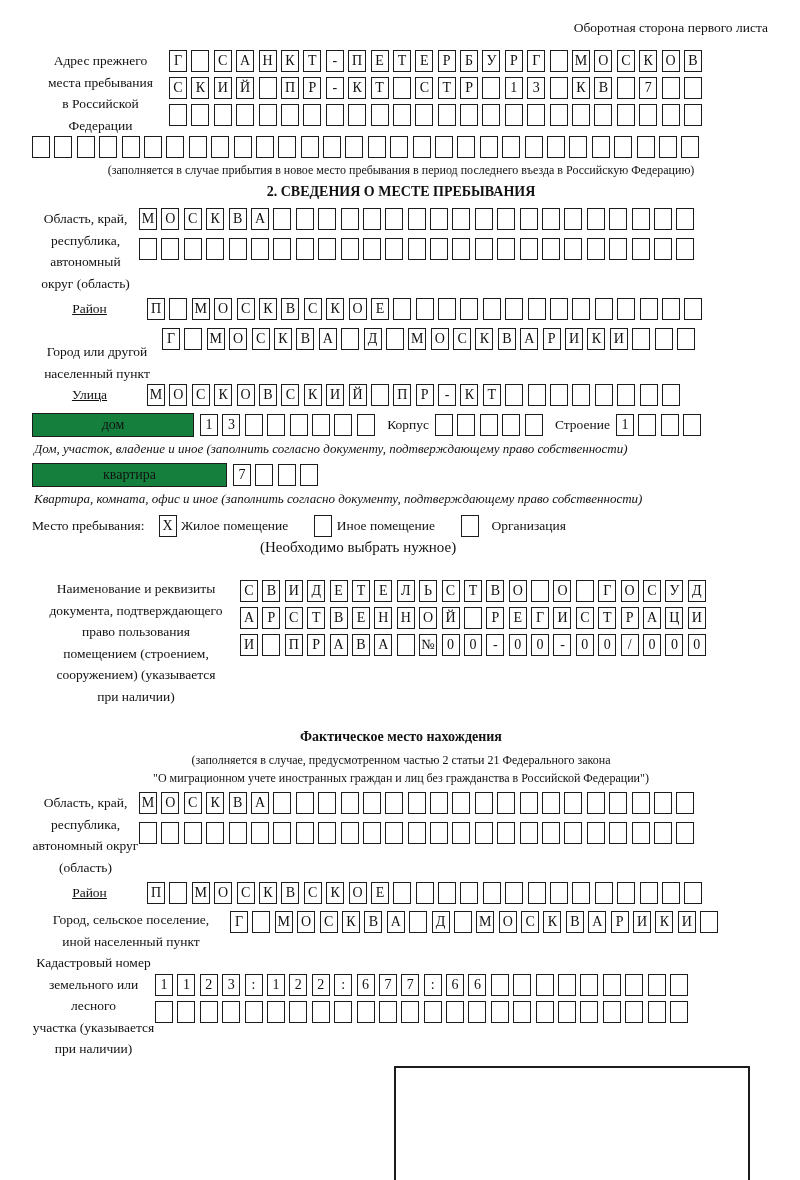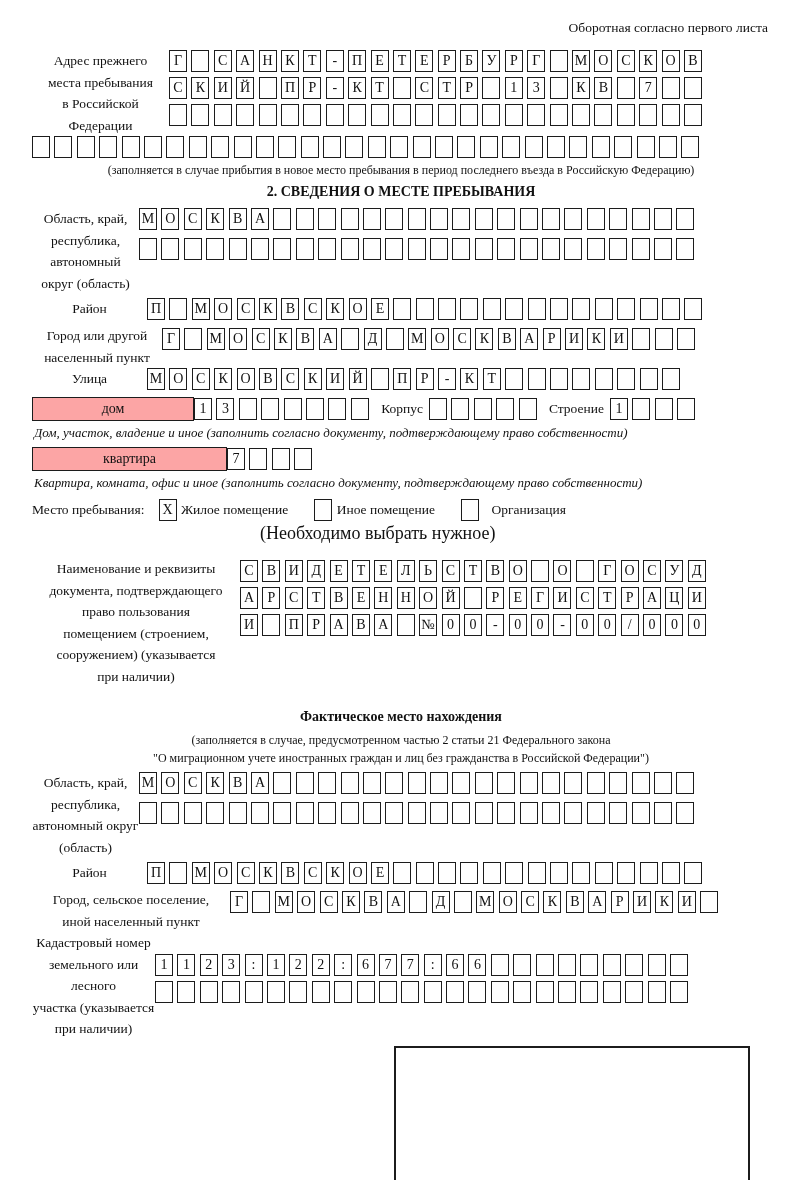--- a/index.html
+++ b/index.html
@@ -2,48 +2,48 @@
 <html lang="ru"><head>
 <meta charset="utf-8">
 <style>
   html,body{margin:0;padding:0;background:#fff;}
   body{width:800px;height:1180px;overflow:hidden;
        font-family:"Liberation Serif","DejaVu Serif",serif;color:#111;}
   .page{padding:16px 30px 0 32px;width:738px;}
   .corner{text-align:right;font-size:13.5px;margin:4px 2px 14px 0;}
   .frow{display:flex;align-items:flex-start;}
   .lbl{font-size:13.5px;line-height:21.5px;white-space:pre-line;flex:none;text-align:center;}
-  .w137{width:137px;} .w107{width:107px;} .w115{width:115px;} .w130{width:130px;}
+  .w137{width:137px;} .w107{width:107px;} .w115{width:115px;text-decoration:underline;} .w130{width:130px;margin-top:16px;}
   .w208{width:208px;} .w198{width:198px;} .w123{width:123px;}
   .rows{flex:1;}
   .boxrow{display:flex;margin:0 0 5px 0;height:22px;}
   .boxrow.inline{display:inline-flex;vertical-align:middle;margin:0;}
   .cell{flex:none;width:16px;height:20px;border:1.6px solid #1c1c1c;margin-right:4.4px;
         text-align:center;font-size:14px;line-height:20px;background:#fff;}
   .center-note{text-align:center;font-size:12px;margin:3px 0 6px 0;}
   .sec-title{text-align:center;font-weight:bold;font-size:14px;margin:6px 0 8px 0;}
   .caption{font-size:13px;margin:1px 0 6px 2px;font-style:italic;}
   .domrow{display:flex;align-items:center;margin:2px 0 4px 0;}
   .bigbox{border:1.8px solid #1c1c1c;height:22px;line-height:22px;text-align:center;
-          font-size:14px;flex:none;background:#fca5a5;}
+          font-size:14px;flex:none;margin-right:6px;background:#15803d;}
   .bw162{width:160px;} .bw193{width:193px;}
   .inl-lbl{font-size:13.5px;margin:0 6px 0 8px;flex:none;}
   .mestorow{display:flex;align-items:center;font-size:13.5px;margin:8px 0 2px 0;}
   .mestorow .gap{width:14px;flex:none;} .mestorow .gap2{width:26px;flex:none;}
-  .sel-note{font-size:18px;margin:0 0 14px 228px;}
+  .sel-note{font-size:15px;margin:0 0 22px 228px;}
   .block-gap{height:4px;}
   .stamp-wrap{margin-top:6px;}
   .stamp-box{margin-left:362px;width:352px;height:176px;border:2px solid #1c1c1c;background:#fff;}
 </style>
 </head>
 <body>
 
 <div class="page">
 
-  <div class="corner">Оборотная согласно первого листа</div>
+  <div class="corner">Оборотная сторона первого листа</div>
 
   <div class="frow">
     <div class="lbl w137">Адрес прежнего
 места пребывания
 в Российской
 Федерации</div>
     <div class="rows">
       <div class="boxrow">
           <span class="cell">Г</span>
           <span class="cell"></span>

